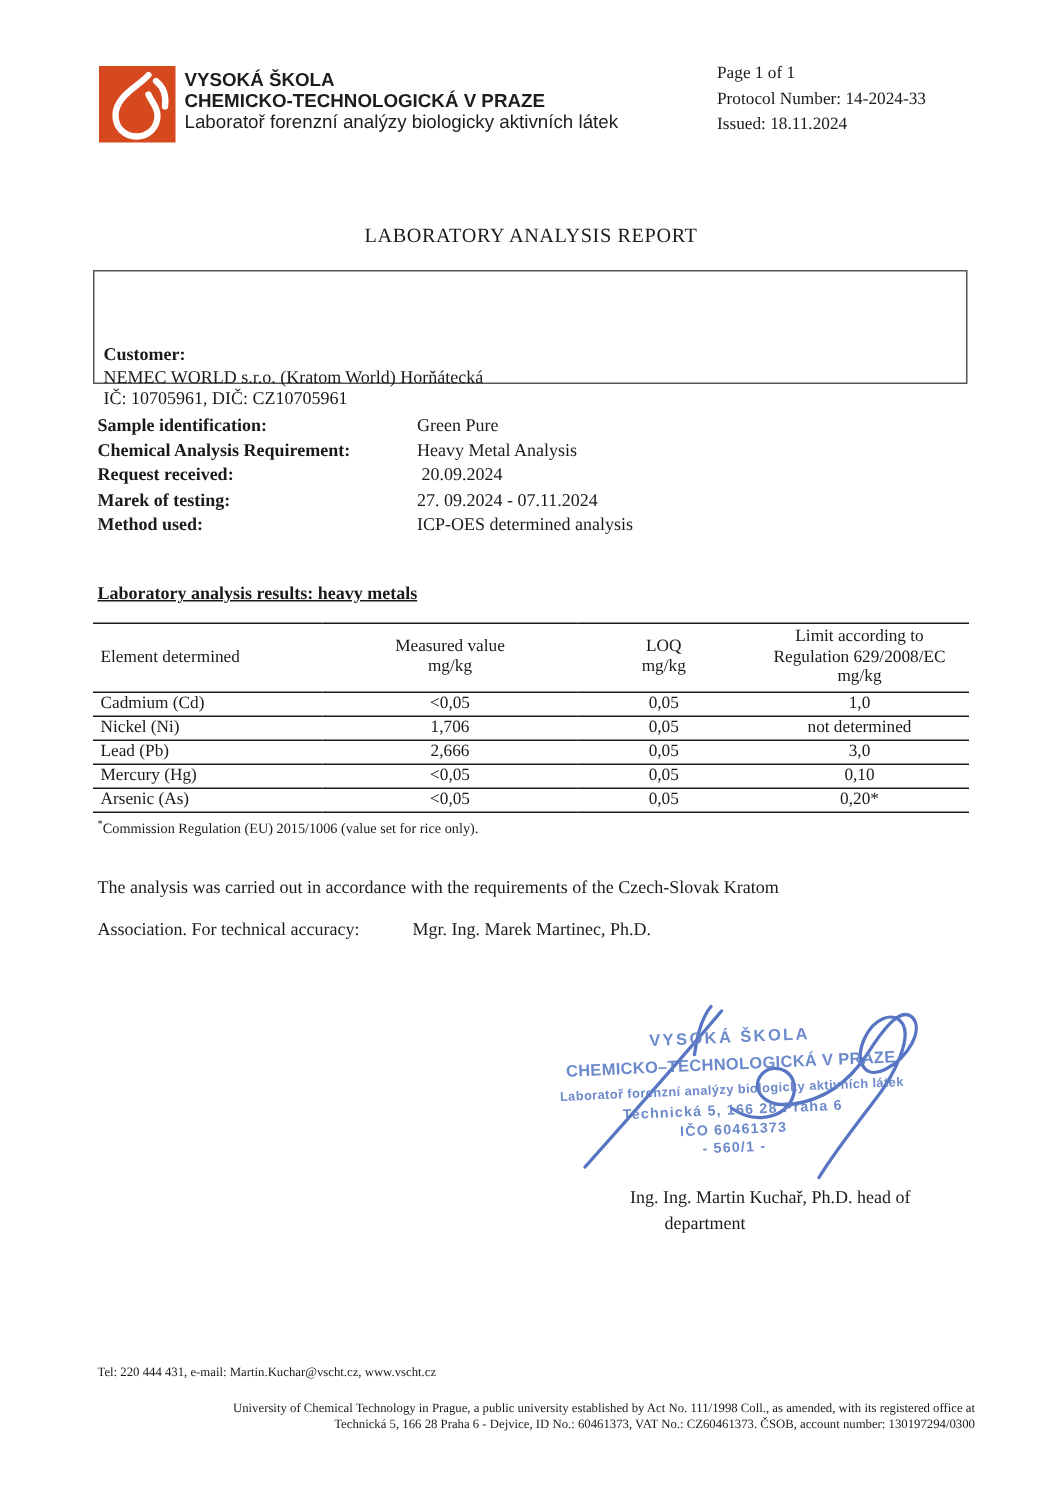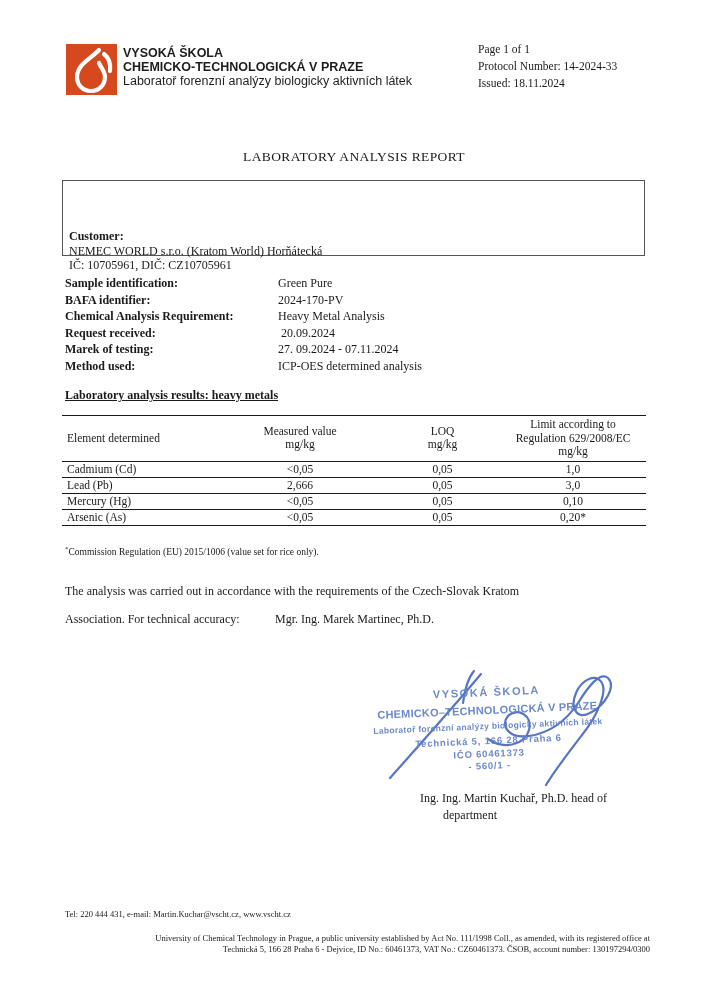--- a/index.html
+++ b/index.html
@@ -107,23 +107,20 @@
 
   <div class="abs customer-box">
     <div class="bold">Customer:</div>
     <div>NEMEC WORLD s.r.o. (Kratom World) Horňátecká</div>
     <div>IČ: 10705961, DIČ: CZ10705961</div>
   </div>
 
   <div class="abs sample-info">
     <div>
       <span class="lab">Sample identification:</span><span class="val">Green Pure</span>
-    </div>
-    <div>
-      <span class="lab">BAFA identifier:</span><span class="val">2024-170-PV</span>
     </div>
     <div>
       <span class="lab">Chemical Analysis Requirement:</span><span class="val">Heavy Metal Analysis</span>
     </div>
     <div>
       <span class="lab">Request received:</span><span class="val"> 20.09.2024</span>
     </div>
     <div>
       <span class="lab">Marek of testing:</span><span class="val">27. 09.2024 - 07.11.2024</span>
     </div>
@@ -160,20 +157,26 @@
       </tr>
     </thead>
     <tbody>
       <tr>
         <td class="c1">Cadmium (Cd)</td>
         <td>&lt;0,05</td>
         <td>0,05</td>
         <td>1,0</td>
       </tr>
       <tr>
+        <td class="c1">Nickel (Ni)</td>
+        <td>1,706</td>
+        <td>0,05</td>
+        <td>not determined</td>
+      </tr>
+      <tr>
         <td class="c1">Lead (Pb)</td>
         <td>2,666</td>
         <td>0,05</td>
         <td>3,0</td>
       </tr>
       <tr>
         <td class="c1">Mercury (Hg)</td>
         <td>&lt;0,05</td>
         <td>0,05</td>
         <td>0,10</td>

